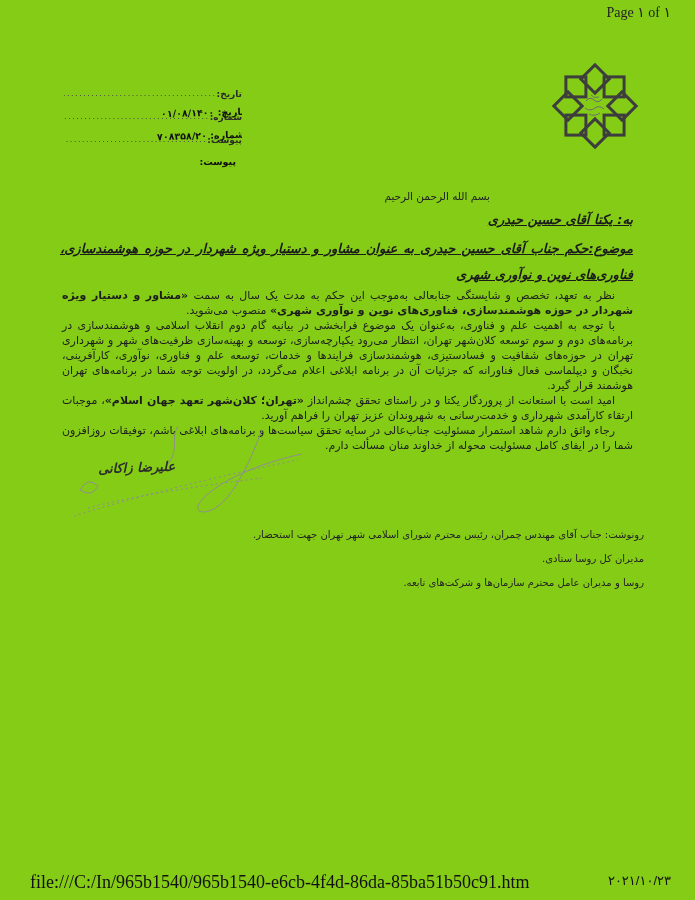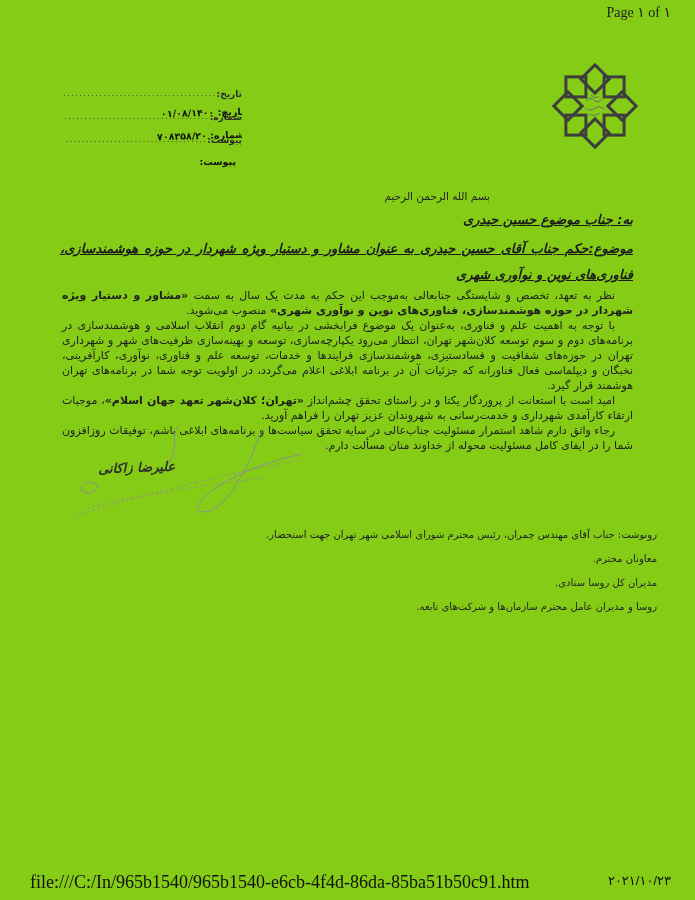--- a/index.html
+++ b/index.html
@@ -46,21 +46,21 @@
   .body-text b{font-weight:bold;}
   
   .signature{position:absolute;top:424px;left:66px;width:240px;height:110px;}
   .sig-name{
     position:absolute;top:36px;left:32px;direction:rtl;
     font-size:13px;font-weight:bold;font-style:italic;color:#2c2c2c;transform:rotate(-2deg);
   }
   .sig-svg{position:absolute;top:0;left:0;}
   
   .cc{position:absolute;top:528px;right:34px;left:60px;direction:rtl;font-size:10px;color:#222;}
-  .cc-line{margin:0 4px 10px 0;line-height:14px;text-align:right;}
+  .cc-line{margin:0 17px 10px 0;line-height:14px;text-align:right;}
   
   .footer-url{
     position:absolute;top:872px;left:30px;
     font-family:"Liberation Serif",serif;font-size:18px;color:#111;
   }
   .footer-date{
     position:absolute;top:873px;right:24px;
     font-family:Liberation Sans, sans-serif;font-size:13px;color:#111;direction:rtl;
   }
 </style>
@@ -107,21 +107,21 @@
         <path d="M44 45 q4 -5 8 -1 t8 -1"></path>
         <path d="M43 52 q5 4 10 0 q4 -3 9 1"></path>
         <path d="M49 39 q3 4 8 2"></path>
         <path d="M47 58 q5 3 11 -1"></path>
       </g>
     </svg>
   </div>
 
   <div class="bismillah">بسم الله الرحمن الرحيم</div>
 
-  <div class="recipient">به: جناب موضوع حسین حیدری</div>
+  <div class="recipient">به: یکتا آقای حسین حیدری</div>
 
   <div class="subject">موضوع:حکم جناب آقای حسین حیدری به عنوان مشاور و دستیار ویژه شهردار در حوزه هوشمندسازی، فناوری‌های نوین و نوآوری شهری</div>
 
   <div class="body-text">
     <p><span>نظر به تعهد، تخصص و شایستگی جنابعالی به‌موجب این حکم به مدت یک سال به سمت </span><b>«مشاور و دستیار ویژه شهردار در حوزه هوشمندسازی، فناوری‌های نوین و نوآوری شهری»</b><span> منصوب می‌شوید.</span></p>
     <p>با توجه به اهمیت علم و فناوری، به‌عنوان یک موضوع فرابخشی در بیانیه گام دوم انقلاب اسلامی و هوشمندسازی در برنامه‌های دوم و سوم توسعه کلان‌شهر تهران، انتظار می‌رود یکپارچه‌سازی، توسعه و بهینه‌سازی ظرفیت‌های شهر و شهرداری تهران در حوزه‌های شفافیت و فسادستیزی، هوشمندسازی فرایندها و خدمات، توسعه علم و فناوری، نوآوری، کارآفرینی، نخبگان و دیپلماسی فعال فناورانه که جزئیات آن در برنامه ابلاغی اعلام می‌گردد، در اولویت توجه شما در برنامه‌های تهران هوشمند قرار گیرد.</p>
     <p><span>امید است با استعانت از پروردگار یکتا و در راستای تحقق چشم‌انداز </span><b>«تهران؛ کلان‌شهر تعهد جهان اسلام»</b><span>، موجبات ارتقاء کارآمدی شهرداری و خدمت‌رسانی به شهروندان عزیز تهران را فراهم آورید.</span></p>
     <p>رجاء واثق دارم شاهد استمرار مسئولیت جناب‌عالی در سایه تحقق سیاست‌ها و برنامه‌های ابلاغی باشم، توفیقات روزافزون شما را در ایفای کامل مسئولیت محوله از خداوند منان مسألت دارم.</p>
   </div>
 
@@ -133,21 +133,20 @@
         <path d="M8 92 C58 76, 150 52, 232 36" stroke-dasharray="2 3"></path>
         <path d="M22 84 C66 72, 132 62, 196 54" stroke-dasharray="2 3"></path>
         <path d="M14 66 q8 -14 18 -4 q-6 12 -18 4"></path>
       </g>
     </svg>
     <div class="sig-name">علیرضا زاکانی</div>
   </div>
 
   <div class="cc">
     <p class="cc-line">رونوشت: جناب آقای مهندس چمران، رئیس محترم شورای اسلامی شهر تهران جهت استحضار.</p>
-    <p class="cc-line">معاونان محترم.</p>
     <p class="cc-line">مدیران کل روسا ستادی.</p>
     <p class="cc-line">روسا و مدیران عامل محترم سازمان‌ها و شرکت‌های تابعه.</p>
   </div>
 
   <div class="footer-url">file:///C:/In/965b1540/965b1540-e6cb-4f4d-86da-85ba51b50c91.htm</div>
   <div class="footer-date">٢٠٢١/١٠/٢٣</div>
 
 </div>
 
 </body></html>

